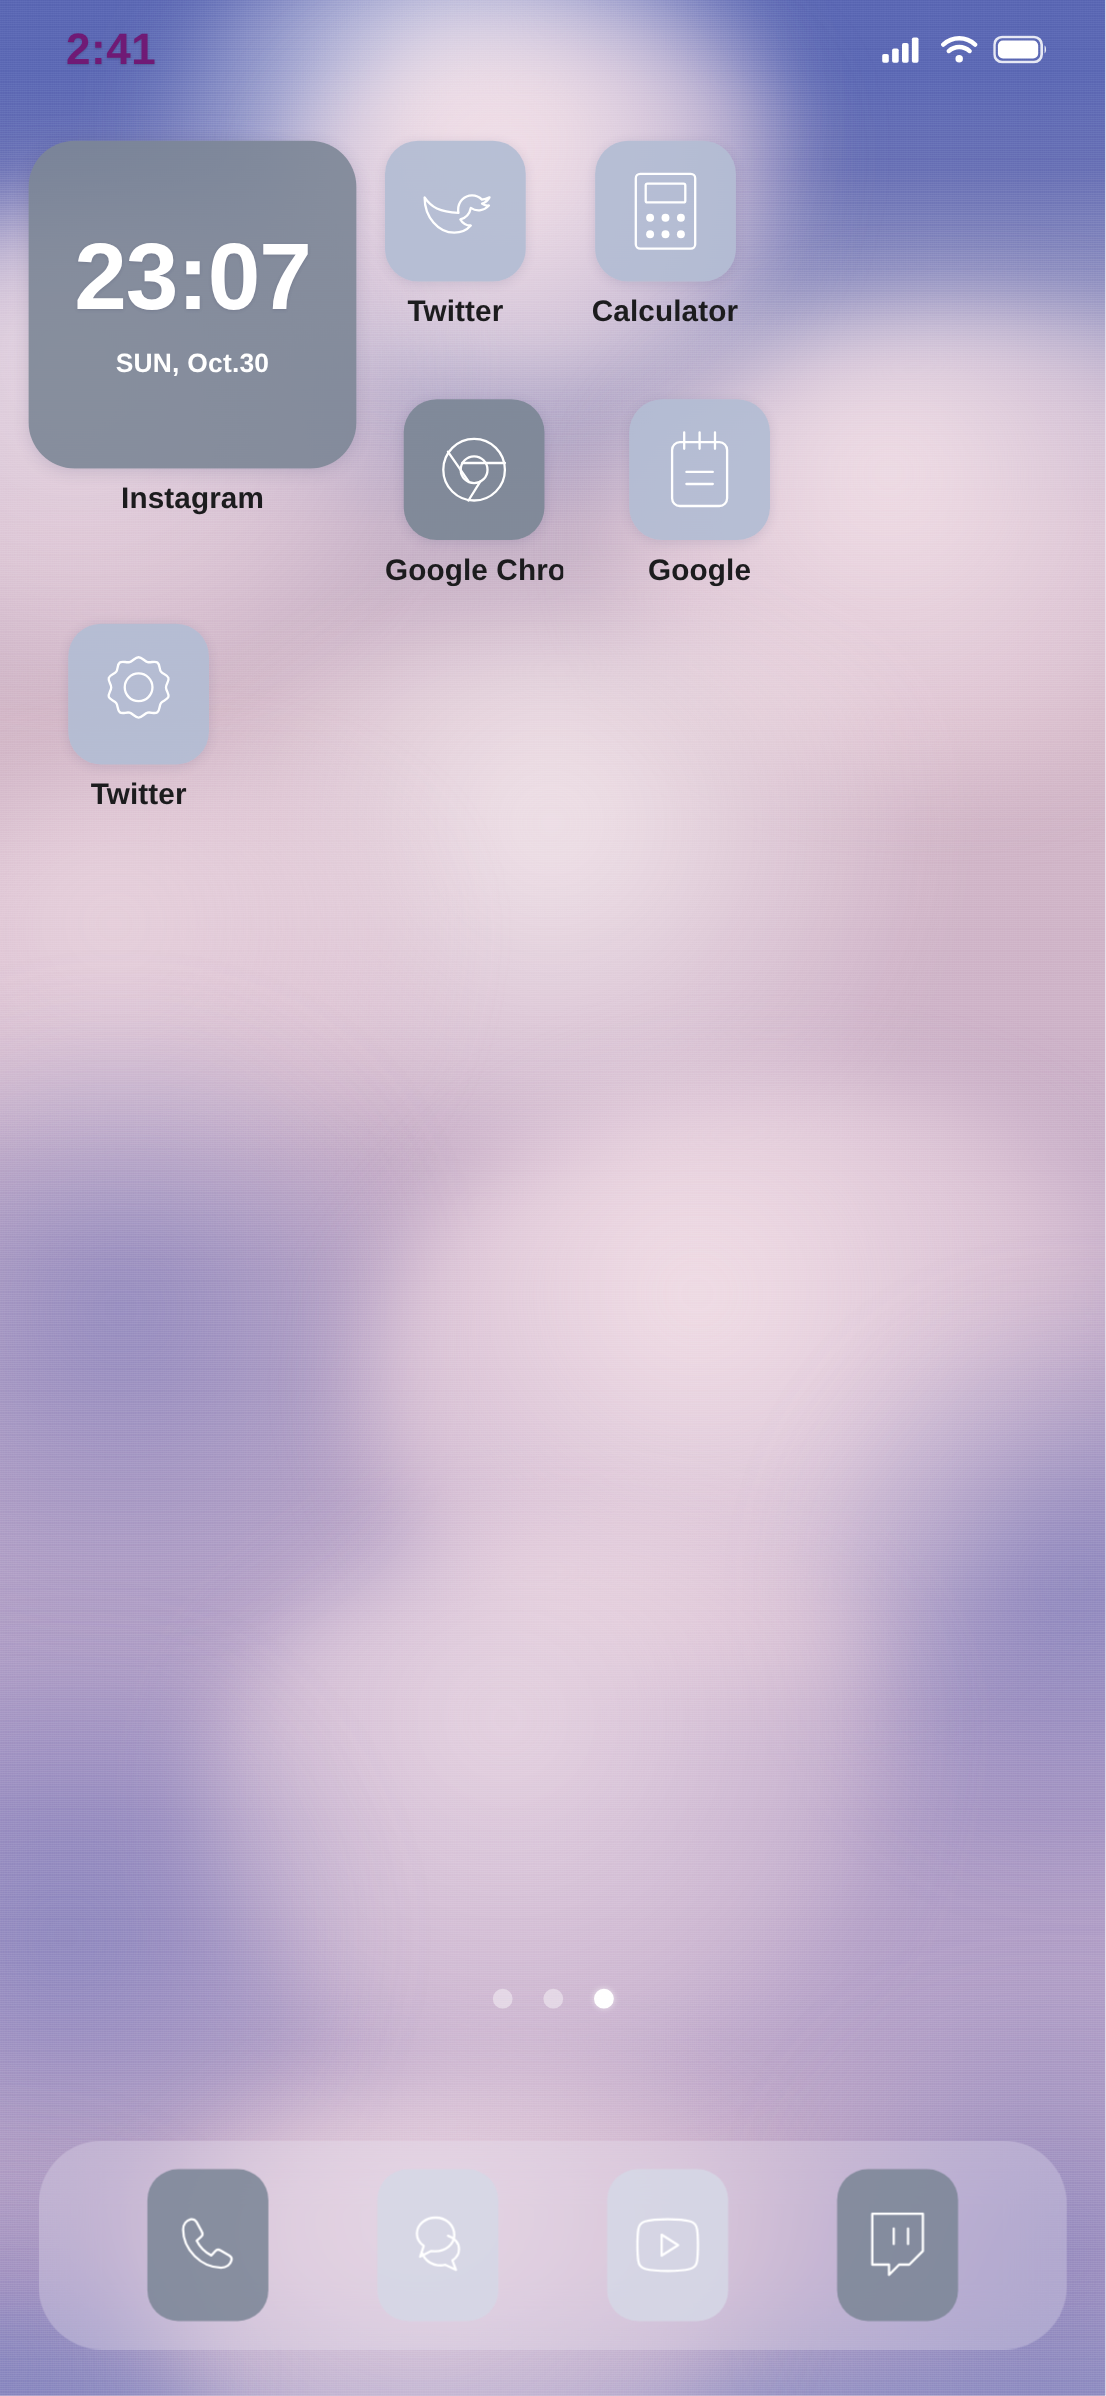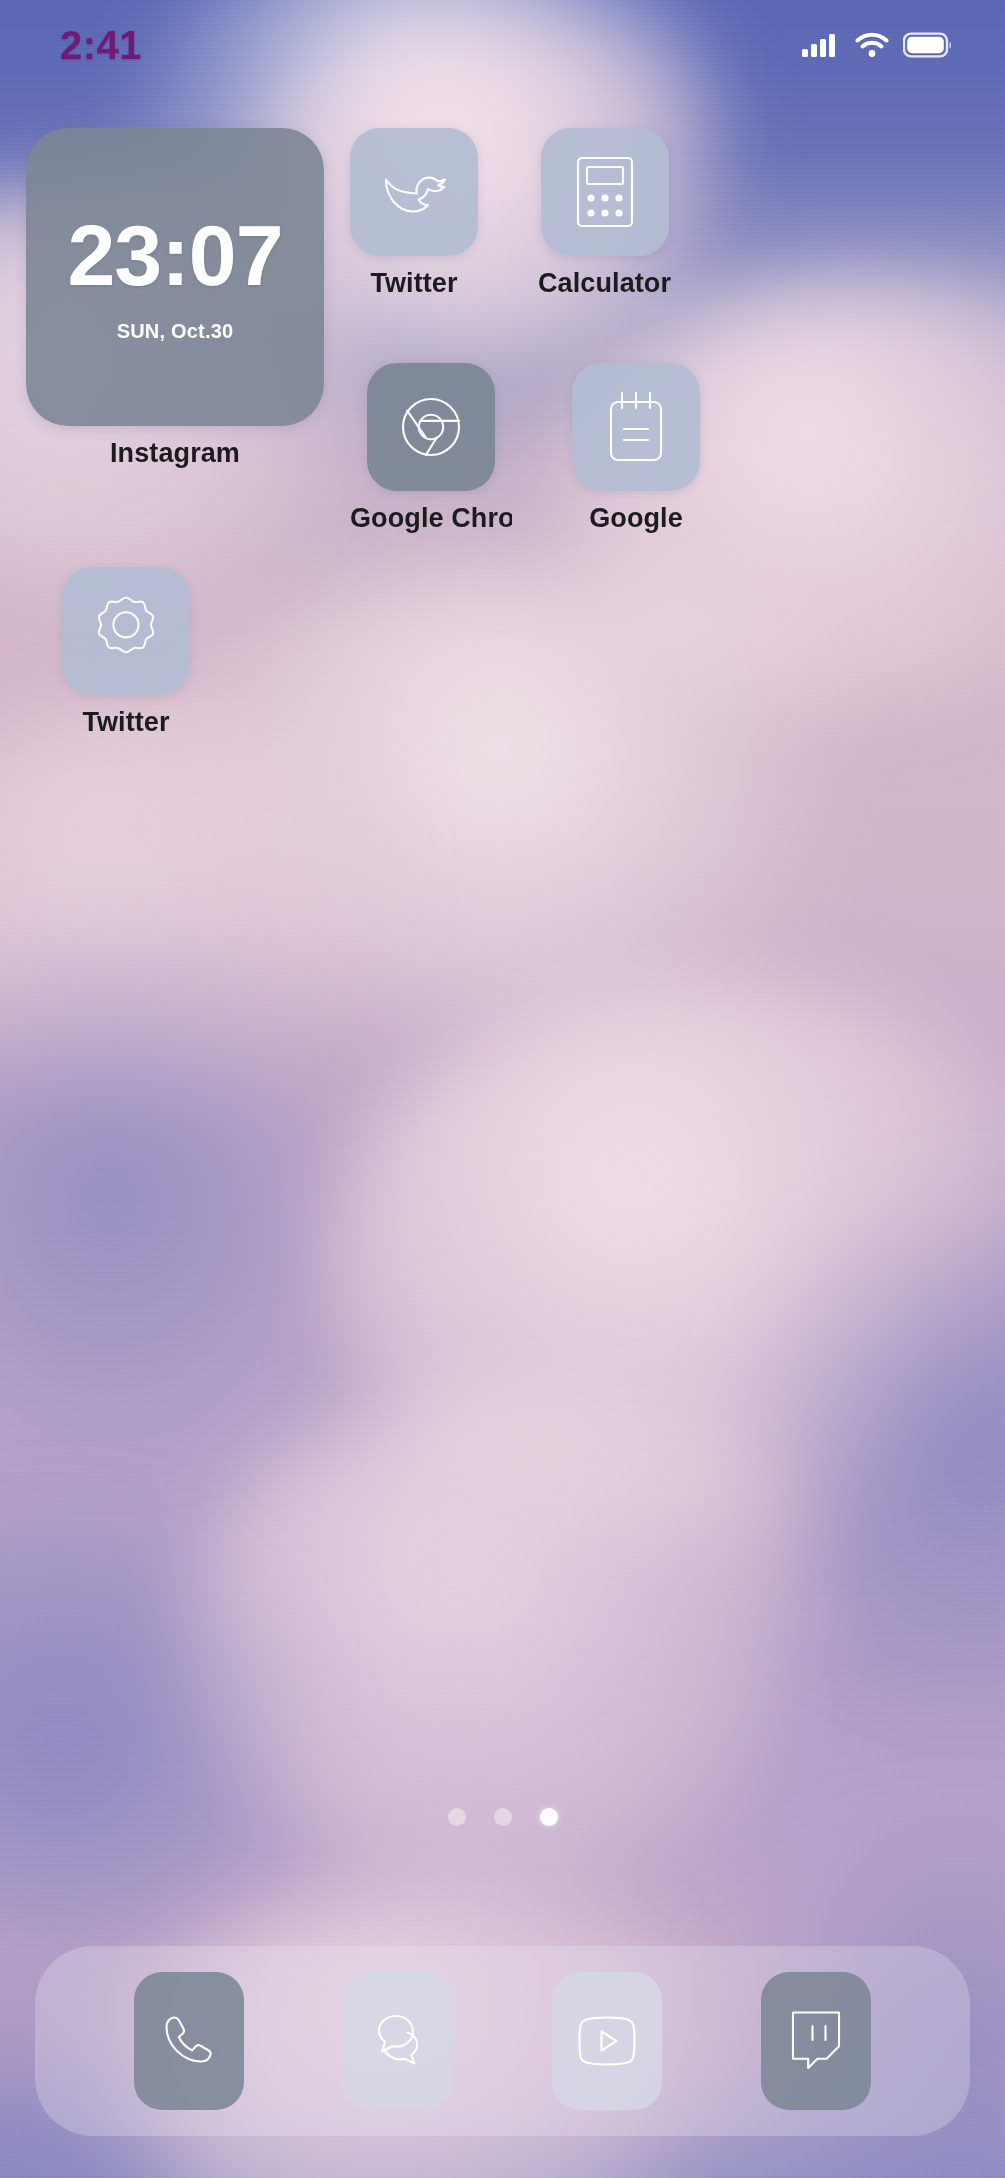--- a/index.html
+++ b/index.html
@@ -69,21 +69,21 @@
     align-items:center; justify-content:center;
     box-shadow:0 3px 14px rgba(70,70,110,.16);
   }
   .widget-time {
     font-size:86px; font-weight:700; color:#fff; line-height:1;
     letter-spacing:-1px;
     text-shadow:0 1px 3px rgba(60,60,95,.2);
   }
   .widget-date {
     margin-top:22px;
-    font-size:20px; font-weight:700; color:#fff;
+    font-size:24px; font-weight:700; color:#fff;
     letter-spacing:.2px;
   }
 
   .icon-tile {
     width:128px; height:128px; border-radius:30px;
     display:flex; align-items:center; justify-content:center;
     box-shadow:0 2px 10px rgba(70,70,110,.14);
   }
   .tile-light { background:rgba(179,188,211,.93); }
   .tile-dark  { background:rgba(124,134,150,.93); }

